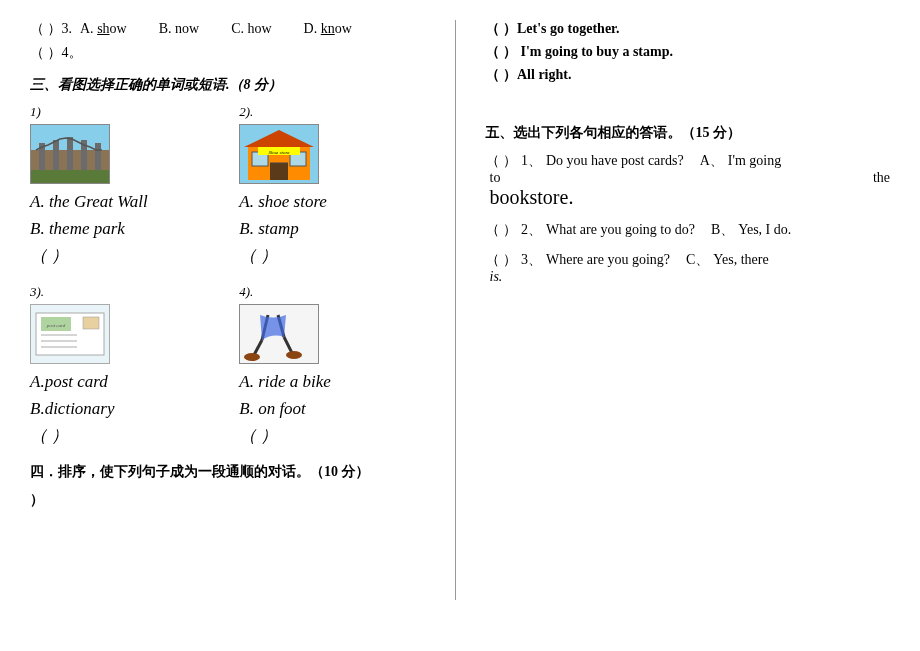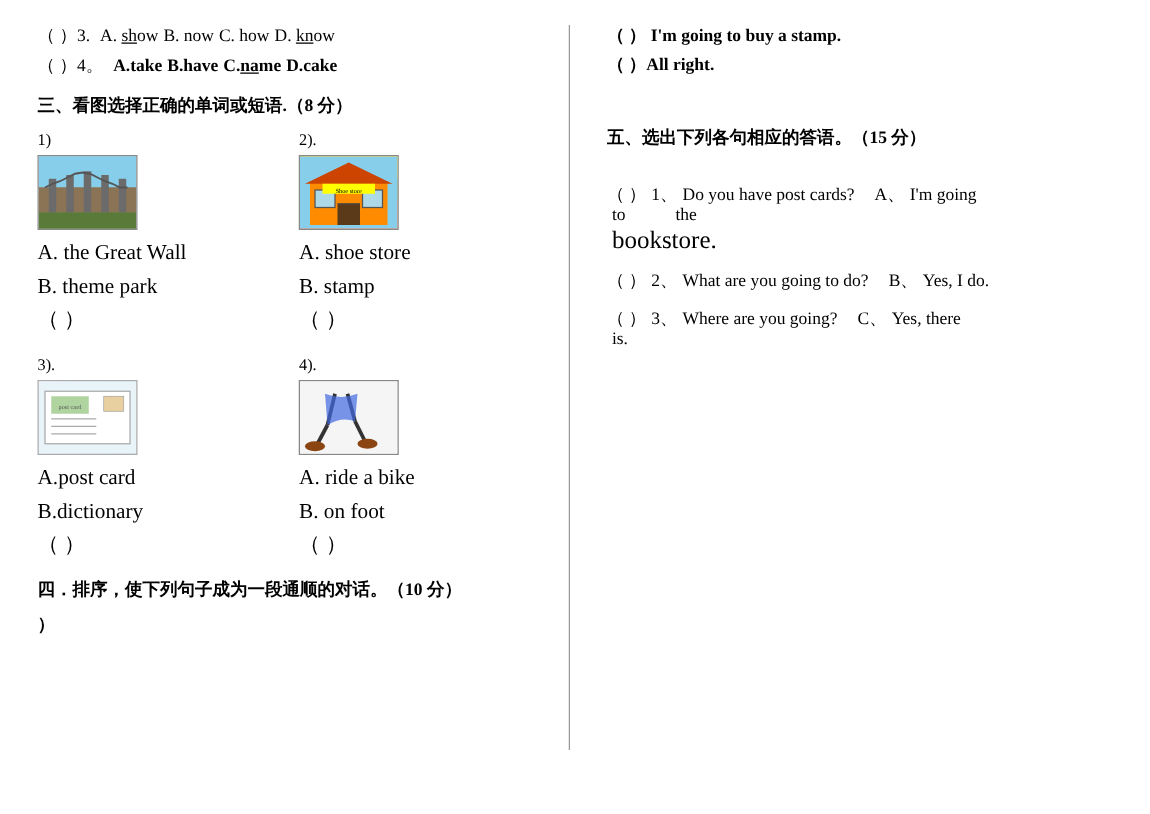--- a/index.html
+++ b/index.html
@@ -42,37 +42,38 @@
       margin-bottom: 6px;
       font-size: 14px;
     }
     .paren {
       display: inline-block;
       min-width: 28px;
       text-align: center;
     }
     .choices {
       display: flex;
-      gap: 4px;
+      gap: 32px;
       flex-wrap: wrap;
       align-items: baseline;
     }
     .choice {
       font-size: 14px;
     }
     .underline {
       text-decoration: underline;
     }
     .section-title {
       font-size: 14px;
       font-weight: bold;
       margin-bottom: 10px;
     }
     .picture-section {
       margin-bottom: 14px;
+      font-style: italic;
     }
     .pic-grid {
       display: grid;
       grid-template-columns: 1fr 1fr;
       gap: 14px;
       margin-top: 8px;
     }
     .pic-item {
       display: flex;
       flex-direction: column;
@@ -121,21 +122,21 @@
       margin-top: 10px;
     }
     .dialogue-line {
       margin-bottom: 5px;
       font-size: 14px;
       font-weight: bold;
     }
     .section-5-title {
       font-size: 14px;
       font-weight: bold;
-      margin-bottom: 28px;
+      margin-bottom: 10px;
     }
     .bold { font-weight: bold; }
   </style>
 </head>
 <body>
 
 <div class="page">
 
   <div class="left-col">
 
@@ -144,26 +145,20 @@
       <div class="choices">
         <span class="choice">A. <span class="underline">sh</span>ow</span>
         <span class="choice">B. now</span>
         <span class="choice">C. how</span>
         <span class="choice">D. <span class="underline">kn</span>ow</span>
       </div>
     </div>
 
     <div class="section q-line" style="margin-bottom:14px;">
       <span class="paren">（  ）4。</span>
-      <div class="choices">
-        <span class="choice bold">A.take</span>
-        <span class="choice bold">B.have</span>
-        <span class="choice bold">C.<span class="underline">na</span>me</span>
-        <span class="choice bold">D.cake</span>
-      </div>
     </div>
 
     <div class="picture-section">
       <div class="section-title">三、看图选择正确的单词或短语.（8 分）</div>
       <div class="pic-grid">
 
         <div class="pic-item">
           <span class="num">1)</span>
           <div class="img-placeholder img-great-wall">
             <svg width="78" height="58" viewBox="0 0 78 58">
@@ -274,38 +269,39 @@
       <div class="section-title bold">四．排序，使下列句子成为一段通顺的对话。（10 分）</div>
       <div style="font-size:14px;font-weight:bold;">）</div>
     </div>
   </div>
 
   <div class="divider-v"></div>
 
   <div class="right-col">
 
     <div class="section">
+      <div class="dialogue-line bold">（     ）Let's go together.</div>
       <div class="dialogue-line bold">（     ） I'm going to buy a stamp.</div>
       <div class="dialogue-line bold">（     ）All right.</div>
     </div>
 
     <div style="height: 24px;"></div>
 
     <div class="section">
       <div class="section-5-title">五、选出下列各句相应的答语。（15 分）</div>
 
       <div style="margin-bottom: 12px;">
         <div style="display:flex; align-items:baseline; gap:4px; flex-wrap:wrap; font-size:14px;">
           <span>（     ）</span>
           <span>1、</span>
           <span>Do you have post cards?</span>
           <span style="padding-left:12px;">A、</span>
           <span>I'm going</span>
         </div>
-        <div style="display:flex; justify-content:flex-start; font-size:14px; padding-left: 4px; gap: 40px;">
+        <div style="display:flex; justify-content:space-between; font-size:14px; padding-left: 4px;">
           <span>to</span>
           <span>the</span>
         </div>
         <div style="font-size:20px; padding-left:4px;">bookstore.</div>
       </div>
 
       <div style="margin-bottom: 12px;">
         <div style="display:flex; align-items:baseline; gap:4px; flex-wrap:wrap; font-size:14px;">
           <span>（     ）</span>
           <span>2、</span>
@@ -316,18 +312,18 @@
       </div>
 
       <div style="margin-bottom: 12px;">
         <div style="display:flex; align-items:baseline; gap:4px; flex-wrap:wrap; font-size:14px;">
           <span>（     ）</span>
           <span>3、</span>
           <span>Where are you going?</span>
           <span style="padding-left:12px;">C、</span>
           <span>Yes, there</span>
         </div>
-        <div style="font-size:14px; padding-left:4px;">is.</div>
+        <div style="font-size:14px; padding-left:4px;font-style:italic;">is.</div>
       </div>
 
     </div>
   </div>
 </div>
 
 </body></html>

